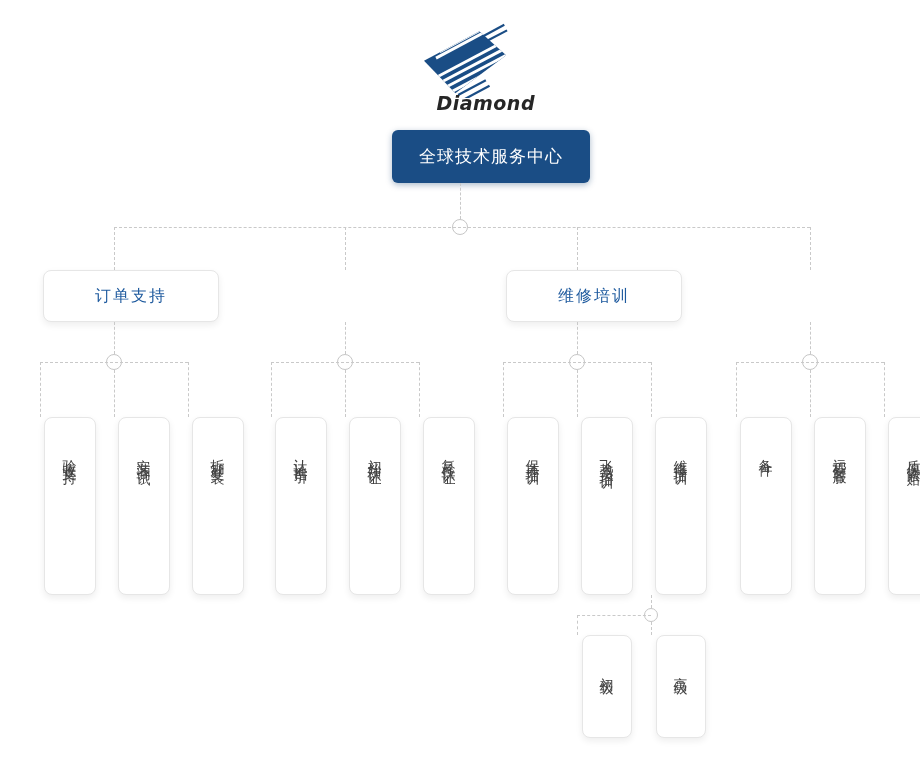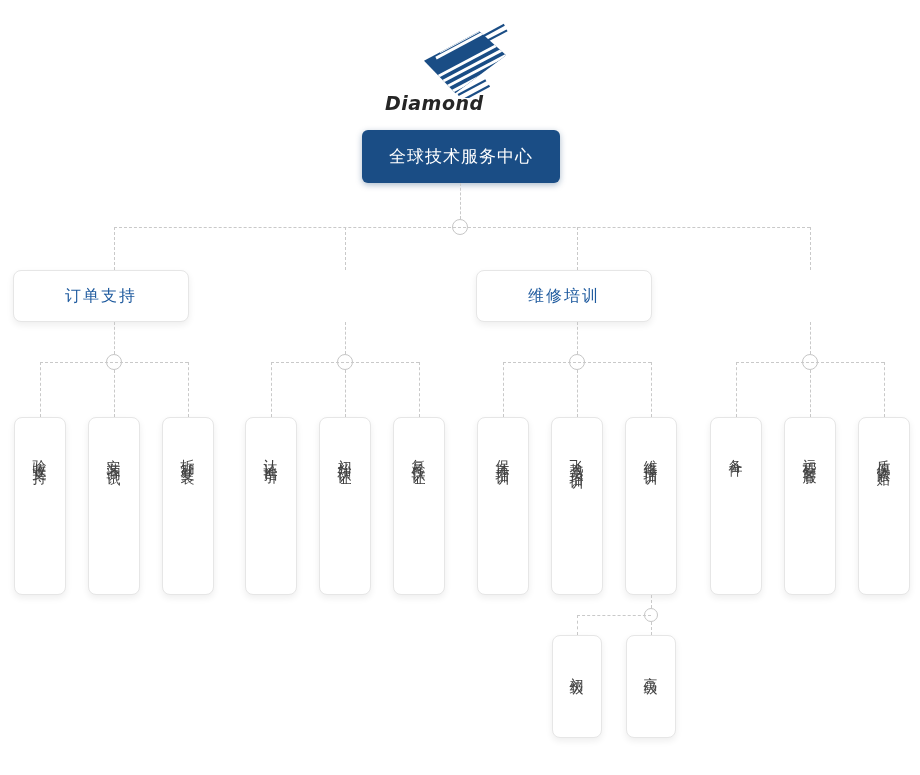--- a/index.html
+++ b/index.html
@@ -2,21 +2,21 @@
 <html><head>
 <meta charset="utf-8">
 <style>
   * { margin:0; padding:0; box-sizing:border-box; }
   html,body { background:#ffffff; }
   body { font-family:"DejaVu Sans","Liberation Sans",sans-serif; }
   .canvas { position:relative; width:920px; height:775px; background:#fff; overflow:hidden; }
 
   
   .node { position:absolute; background:#fff; border:1px solid #e6e6e6; border-radius:8px;
-          box-shadow:0 3px 7px rgba(0,0,0,0.07); }
+          box-shadow:0 3px 7px rgba(0,0,0,0.07);margin-left:30px; }
   .root-node { left:362px; top:130px; width:198px; height:53px;
                background:#1a4d85; border:none; border-radius:6px;
                display:flex; align-items:center; justify-content:center;
                color:#ffffff; font-size:17px; letter-spacing:1px;
                box-shadow:0 2px 6px rgba(13,60,110,0.35); }
   .branch-node { top:270px; width:176px; height:52px;
                  display:flex; align-items:center; justify-content:center;
                  color:#1e5a9e; font-size:16px; letter-spacing:2px; }
   .leaf-node { top:417px; width:52px; height:178px;
                display:flex; justify-content:center; padding-top:30px; }
@@ -28,21 +28,21 @@
 
   
   .vline { position:absolute; width:0; border-left:1px dashed #c9c9c9; }
   .hline { position:absolute; height:0; border-top:1px dashed #c9c9c9; }
   .dot   { position:absolute; width:16px; height:16px; background:#fff;
            border:1px solid #c6c6c6; border-radius:50%; }
   .dot.small { width:14px; height:14px; }
 
   
   .brand-logo { position:absolute; left:412px; top:20px; width:96px; height:78px; }
-  .brand-word { position:absolute; left:385px; top:92px; width:150px; text-align:left;
+  .brand-word { position:absolute; left:385px; top:92px; width:150px; text-align:right;
                 font-size:19px; font-weight:bold; font-style:italic; color:#262626;
                 letter-spacing:0.5px; }
 </style>
 </head>
 <body>
 
 <div class="canvas">
 
   <svg class="brand-logo" viewBox="0 -8 104 84" xmlns="http://www.w3.org/2000/svg">
     <defs>

